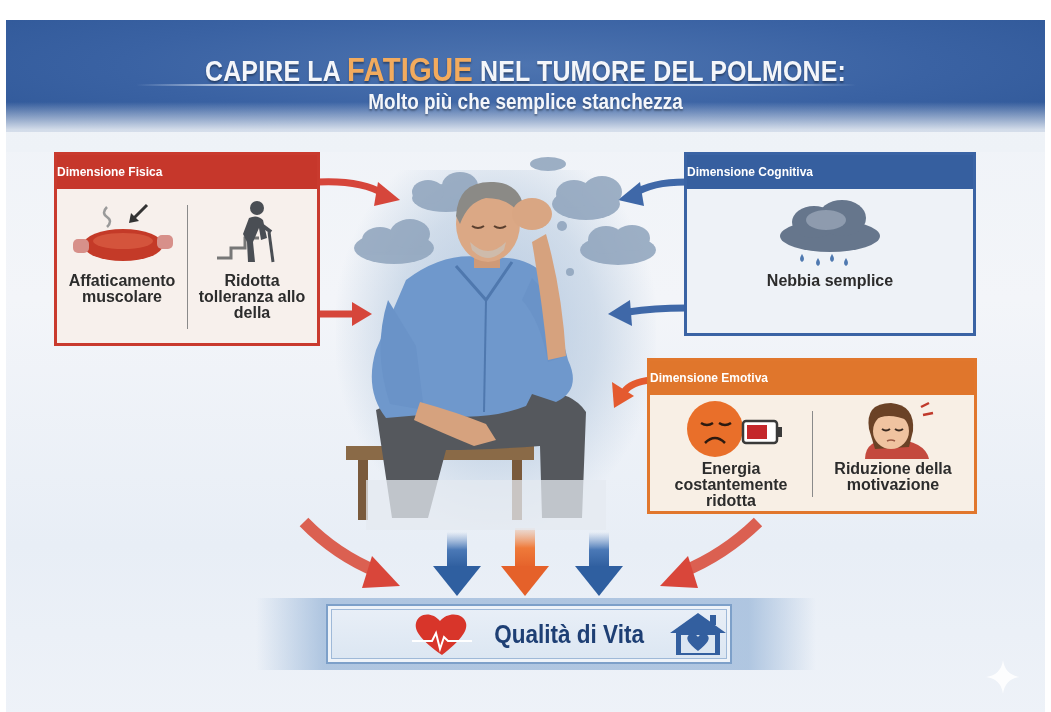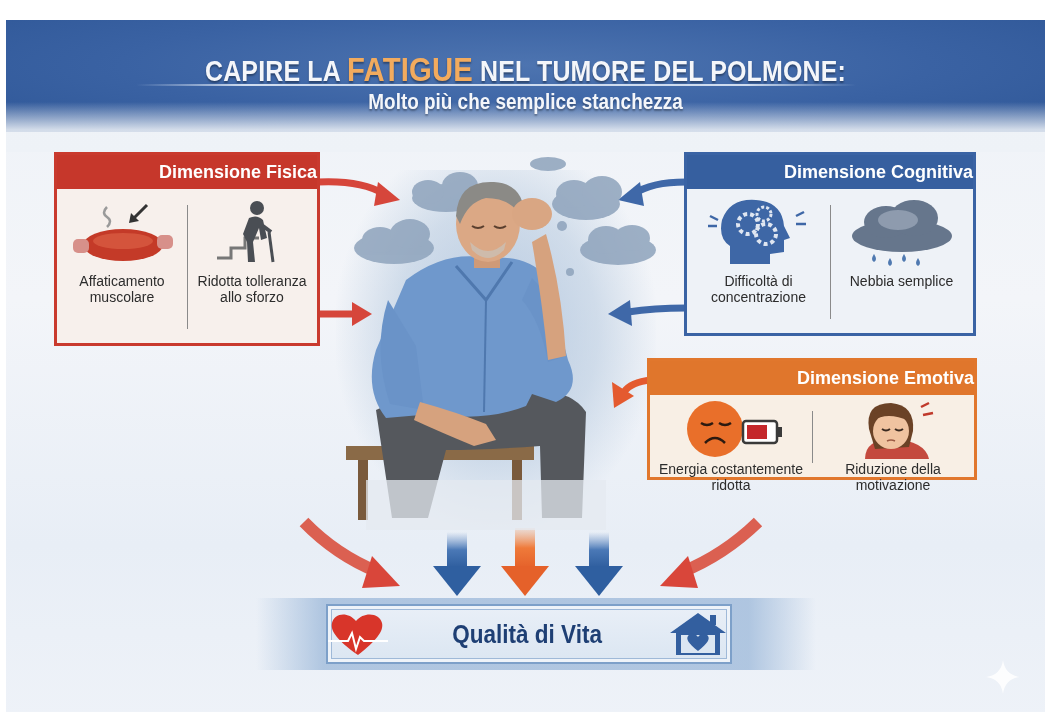--- a/index.html
+++ b/index.html
@@ -34,41 +34,41 @@
   }
   .subtitle {
     position: absolute; left: 0; width: 100%; top: 69px; text-align: center;
     font-weight: bold; font-size: 22px; color: #f4f6fa;
     text-shadow: 0 2px 2px rgba(0,0,0,0.3); transform: scaleX(0.86);
   }
 
   
   .panel { position: absolute; background: #f6f1ec; border: 3px solid; }
   .panel-title {
-    height: 34px; line-height: 34px; text-align: right; color: #ffffff;
-    font-weight: bold; font-size: 18px;
+    height: 34px; line-height: 34px; text-align: left; color: #ffffff;
+    font-weight: bold; font-size: 12px;
   }
   .panel-body { position: absolute; left: 0; right: 0; top: 34px; bottom: 0; display: flex; }
   .panel-col {
     flex: 1; position: relative; display: flex; flex-direction: column; align-items: center;
   }
   .panel-col + .panel-col::before {
     content: ""; position: absolute; left: 0; top: 16px; bottom: 14px; width: 1px; background: #8a8a8a;
   }
   .col-icon { height: 78px; width: 100%; display: flex; align-items: center; justify-content: center; margin-top: 6px; }
   .col-label {
-    text-align: center; font-weight: normal; font-size: 14px; color: #2c2c2c; line-height: 16px;
+    text-align: center; font-weight: bold; font-size: 16px; color: #2c2c2c; line-height: 16px;
     padding: 0 5px;
   }
 
   .p-fisica { left: 48px; top: 132px; width: 266px; height: 194px; border-color: #c93a2e; background: #f7f0ec; }
   .p-fisica .panel-title { background: #c6372b; }
   .p-cognitiva { left: 678px; top: 132px; width: 292px; height: 184px; border-color: #3a63a4; background: #eef2f7; }
   .p-cognitiva .panel-title { background: #365f9f; }
-  .p-emotiva { left: 641px; top: 338px; width: 330px; height: 122px; border-color: #e1772d; background: #f8efe5; }
+  .p-emotiva { left: 641px; top: 338px; width: 330px; height: 156px; border-color: #e1772d; background: #f8efe5; }
   .p-emotiva .panel-title { background: #e0762c; }
   .p-emotiva .col-icon { height: 62px; margin-top: 4px; }
 
   
   .figure-bg {
     position: absolute; left: 330px; top: 150px; width: 320px; height: 360px;
     background: radial-gradient(ellipse at 50% 45%, rgba(160,185,215,0.75) 0%, rgba(180,200,222,0.55) 45%, rgba(220,228,238,0) 72%);
   }
   .figure-svg { position: absolute; left: 330px; top: 130px; }
 
@@ -77,21 +77,21 @@
 
   
   .qol-wash {
     position: absolute; left: 250px; top: 578px; width: 560px; height: 72px;
     background: linear-gradient(90deg, rgba(200,215,235,0) 0%, rgba(150,180,215,0.7) 12%, rgba(150,180,215,0.7) 88%, rgba(200,215,235,0) 100%);
   }
   .qol-box {
     position: absolute; left: 320px; top: 584px; width: 406px; height: 60px;
     background: linear-gradient(180deg, #e9eff7 0%, #dbe6f2 100%);
     border: 2px solid #7da0c9; box-shadow: inset 0 0 0 3px #eef3f9, inset 0 0 0 4px #9fb9d8;
-    display: flex; align-items: center; justify-content: space-between; gap: 14px;
+    display: flex; align-items: center; justify-content: flex-end; gap: 14px;
   }
   .qol-label { font-weight: bold; font-size: 25px; color: #1e3f74; transform: scaleX(0.9); }
 
   .sparkle { position: absolute; left: 980px; top: 640px; }
 </style>
 </head>
 <body>
 
 <div class="canvas">
 
@@ -234,43 +234,28 @@
       <div class="panel-col">
         <div class="col-icon">
           <svg width="90" height="72" viewBox="0 0 90 72">
             <path d="M10,60 h14 v-10 h14 v-10 h14" stroke="#777" stroke-width="3" fill="none"></path>
             <circle cx="50" cy="10" r="7" fill="#4a4e54"></circle>
             <path d="M42,20 Q50,16 56,22 L60,40 L54,42 L52,30 L46,44 L48,64 L41,64 L40,44 L36,36 Z" fill="#4a4e54"></path>
             <line x1="62" y1="34" x2="66" y2="64" stroke="#4a4e54" stroke-width="3"></line>
             <line x1="56" y1="28" x2="64" y2="34" stroke="#4a4e54" stroke-width="4"></line>
           </svg>
         </div>
-        <div class="col-label">Ridotta tolleranza allo sforzo</div>
+        <div class="col-label">Ridotta tolleranza allo della</div>
       </div>
     </div>
   </div>
 
   <div class="panel p-cognitiva">
     <div class="panel-title">Dimensione Cognitiva</div>
     <div class="panel-body">
-      <div class="panel-col">
-        <div class="col-icon">
-          <svg width="110" height="80" viewBox="0 0 110 80">
-            <path d="M26,70 L26,52 Q14,44 18,26 Q26,4 52,6 Q78,8 80,32 L86,44 L80,46 L80,58 L66,60 L66,70 Z" fill="#3e67a6"></path>
-            <circle cx="44" cy="30" r="10" fill="none" stroke="#dfe6f1" stroke-width="4" stroke-dasharray="4 3"></circle>
-            <circle cx="60" cy="20" r="7" fill="none" stroke="#dfe6f1" stroke-width="3" stroke-dasharray="3 2"></circle>
-            <circle cx="62" cy="40" r="10" fill="none" stroke="#dfe6f1" stroke-width="4" stroke-dasharray="4 3"></circle>
-            <line x1="6" y1="22" x2="14" y2="26" stroke="#3e67a6" stroke-width="2.5"></line>
-            <line x1="4" y1="32" x2="13" y2="32" stroke="#3e67a6" stroke-width="2.5"></line>
-            <line x1="92" y1="22" x2="100" y2="18" stroke="#3e67a6" stroke-width="2.5"></line>
-            <line x1="92" y1="30" x2="102" y2="30" stroke="#3e67a6" stroke-width="2.5"></line>
-          </svg>
-        </div>
-        <div class="col-label">Difficoltà di concentrazione</div>
-      </div>
       <div class="panel-col">
         <div class="col-icon">
           <svg width="120" height="76" viewBox="0 0 120 76">
             <g fill="#66768c">
               <ellipse cx="60" cy="40" rx="50" ry="16"></ellipse>
               <ellipse cx="44" cy="26" rx="22" ry="16"></ellipse>
               <ellipse cx="72" cy="22" rx="24" ry="18"></ellipse>
             </g>
             <ellipse cx="56" cy="24" rx="20" ry="10" fill="#a8b4c4" opacity="0.6"></ellipse>
             <g fill="#4f79b0">

